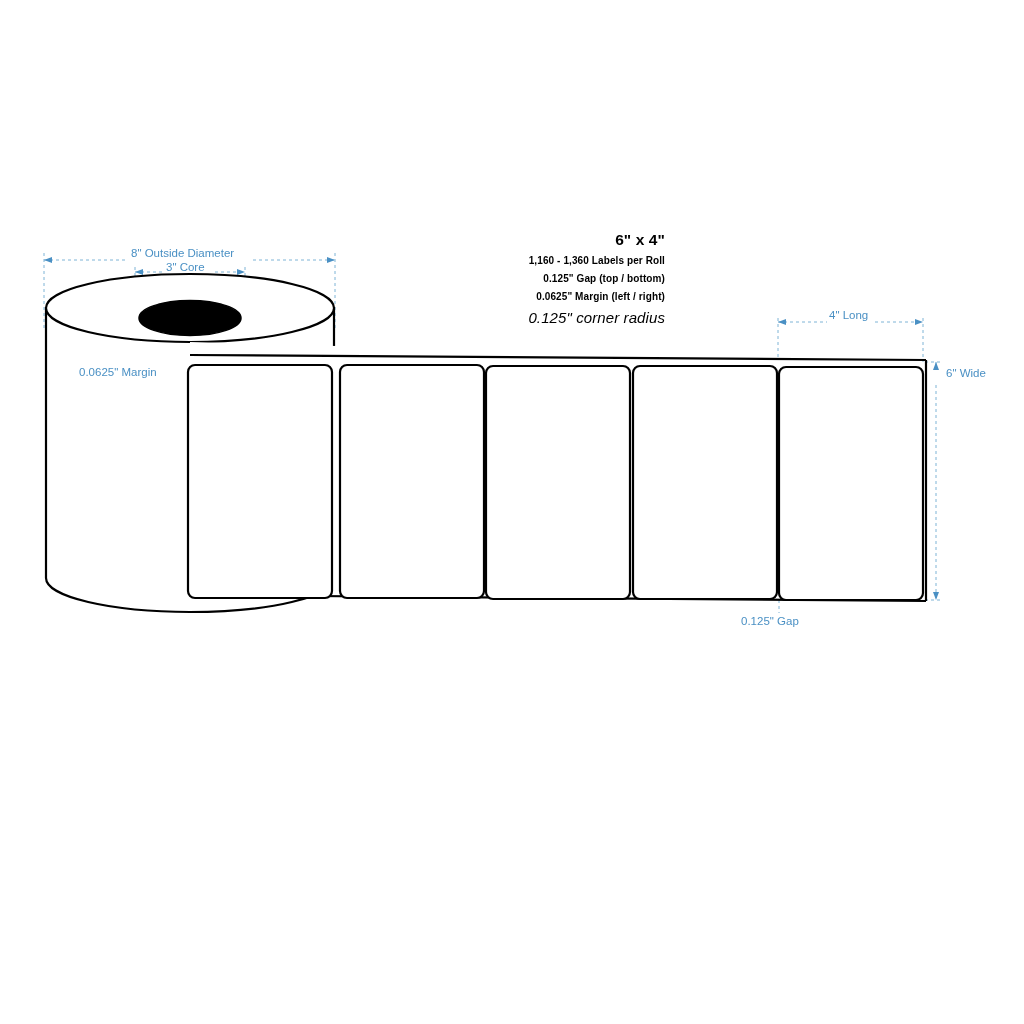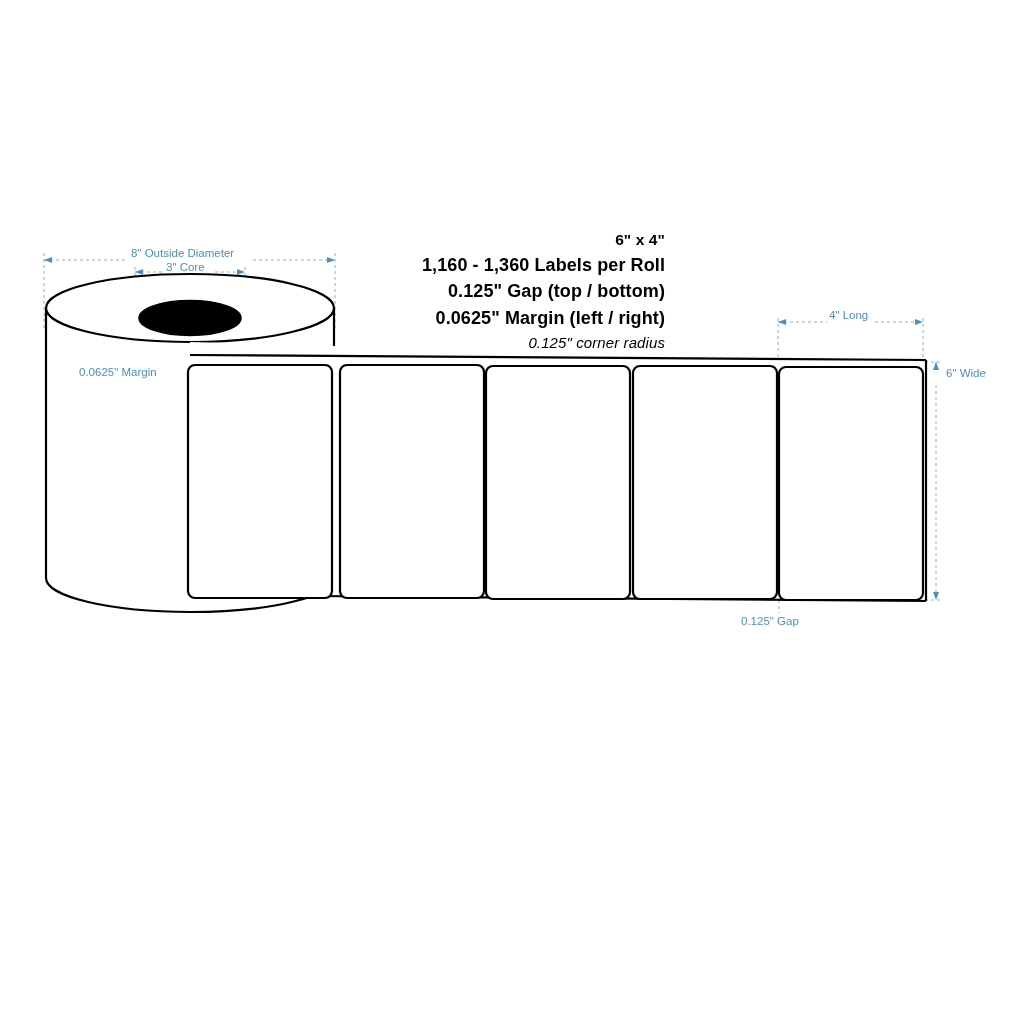--- a/index.html
+++ b/index.html
@@ -29,21 +29,21 @@
   .spec-block {
     position: absolute;
     left: 380px;
     top: 232px;
     width: 285px;
     text-align: right;
     color: #000000;
     line-height: 1.02;
   }
   .spec-line {
-    font-size: 18px;
+    font-size: 10px;
     font-weight: bold;
     letter-spacing: 0.1px;
     margin: 0 0 8px 0;
     white-space: nowrap;
   }
   .spec-line.title {
     font-size: 15.5px;
     margin-bottom: 8px;
   }
   .spec-line.italic {

